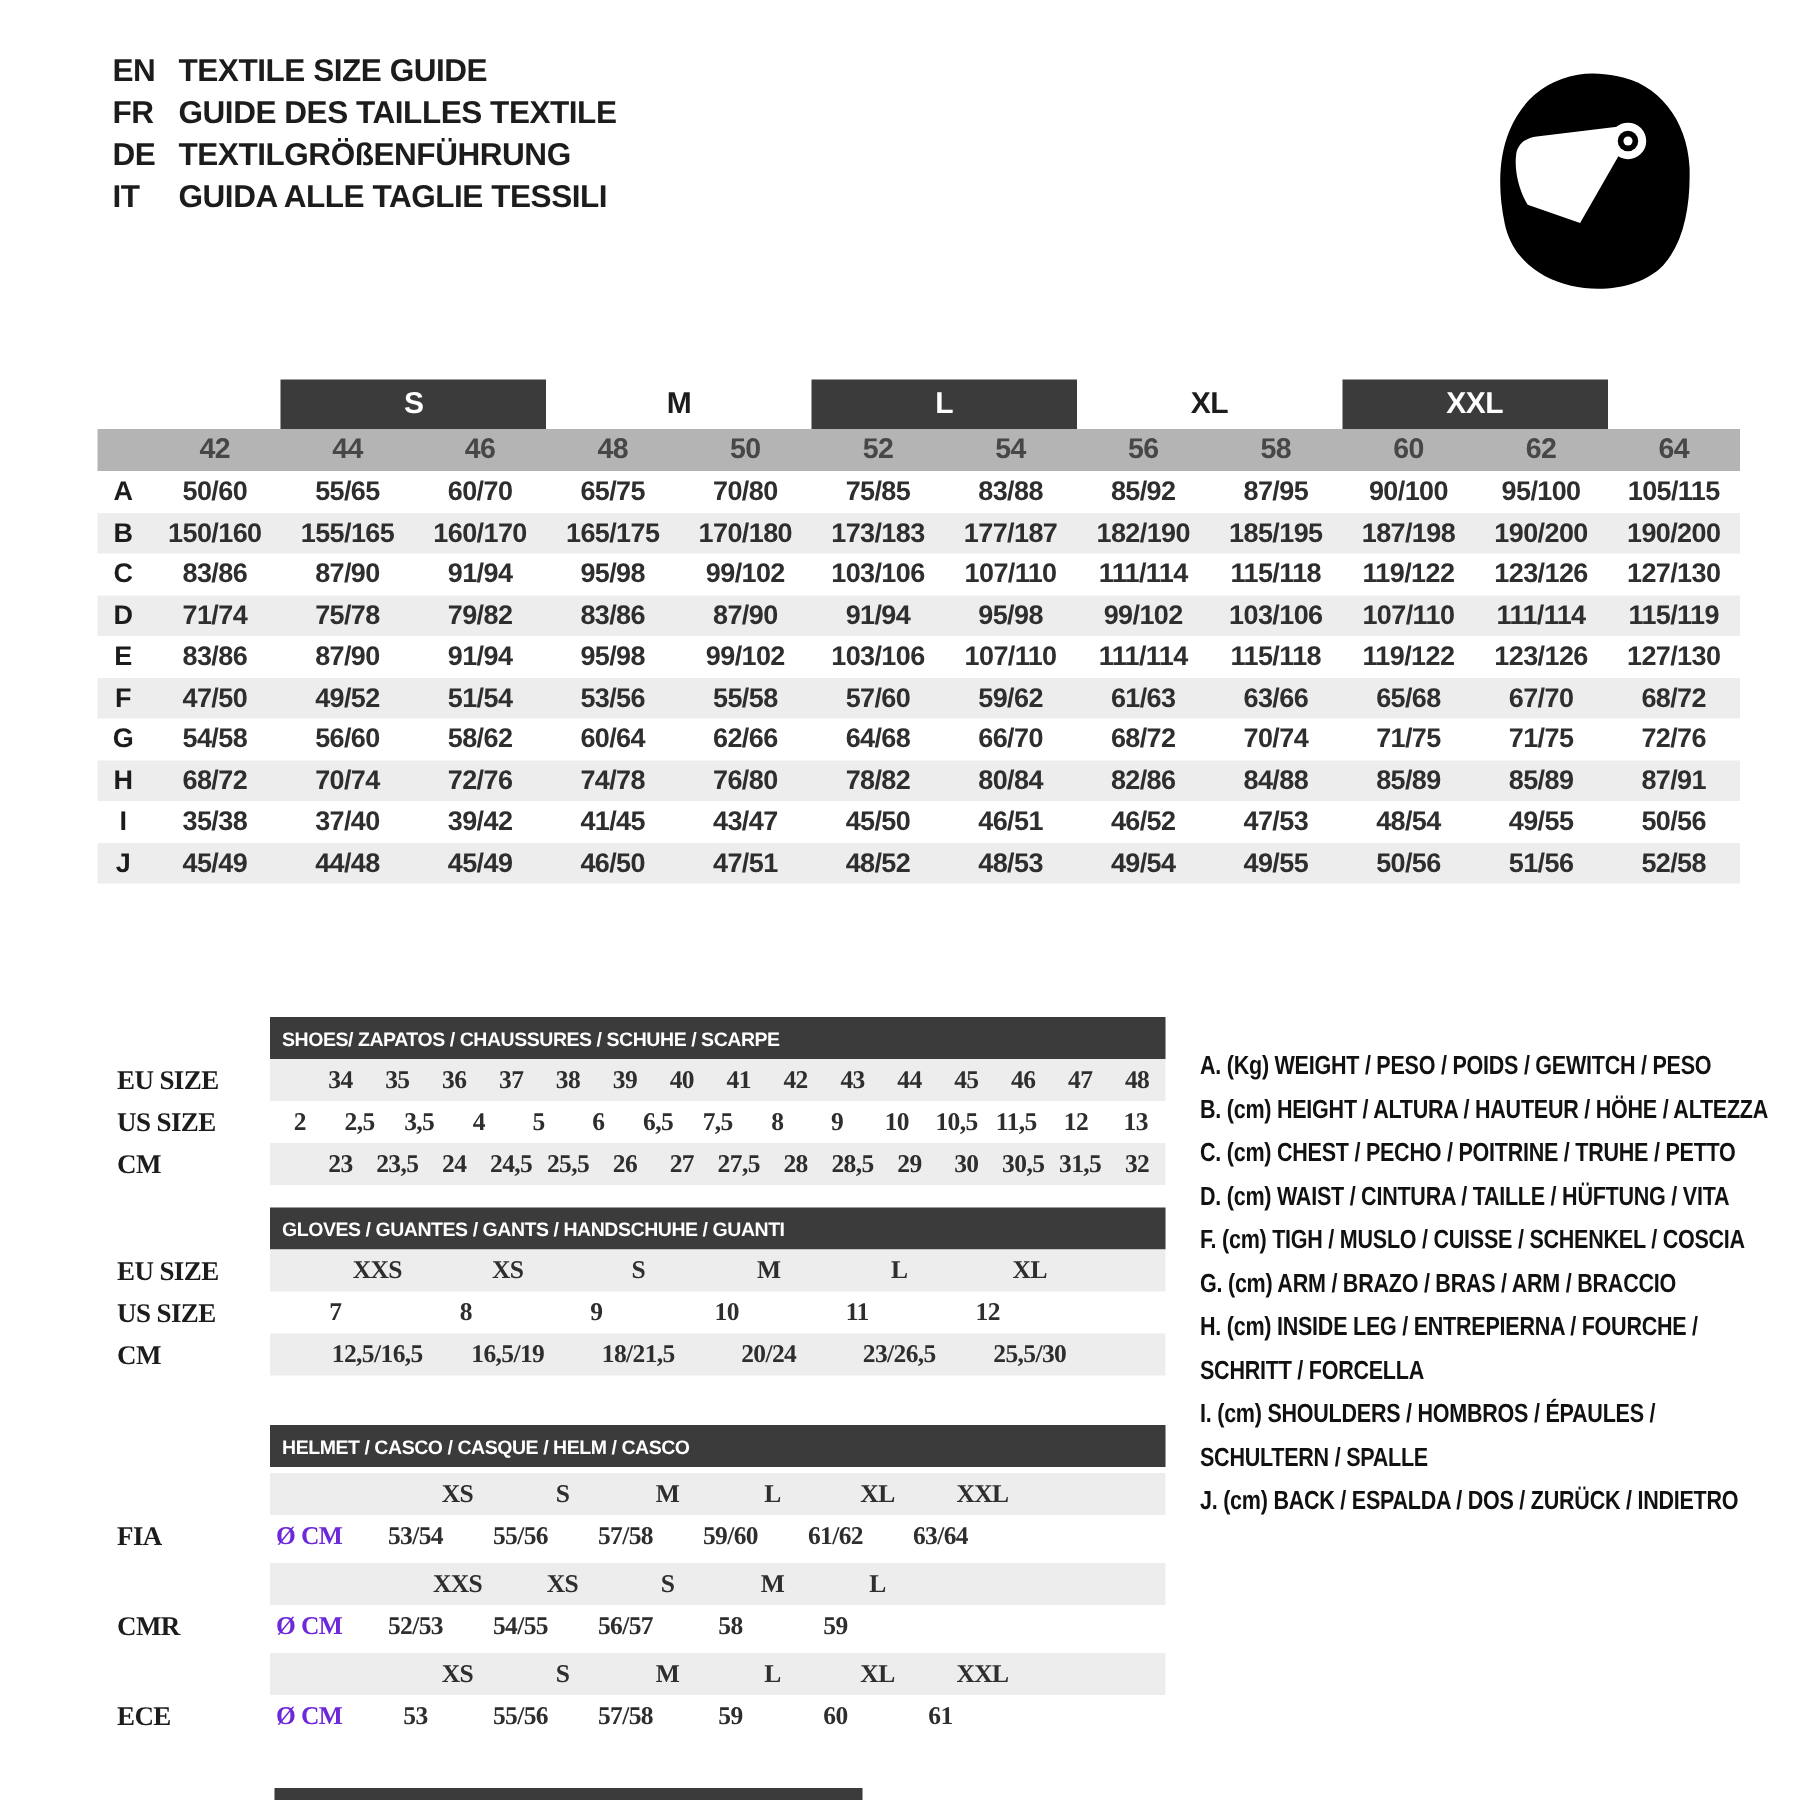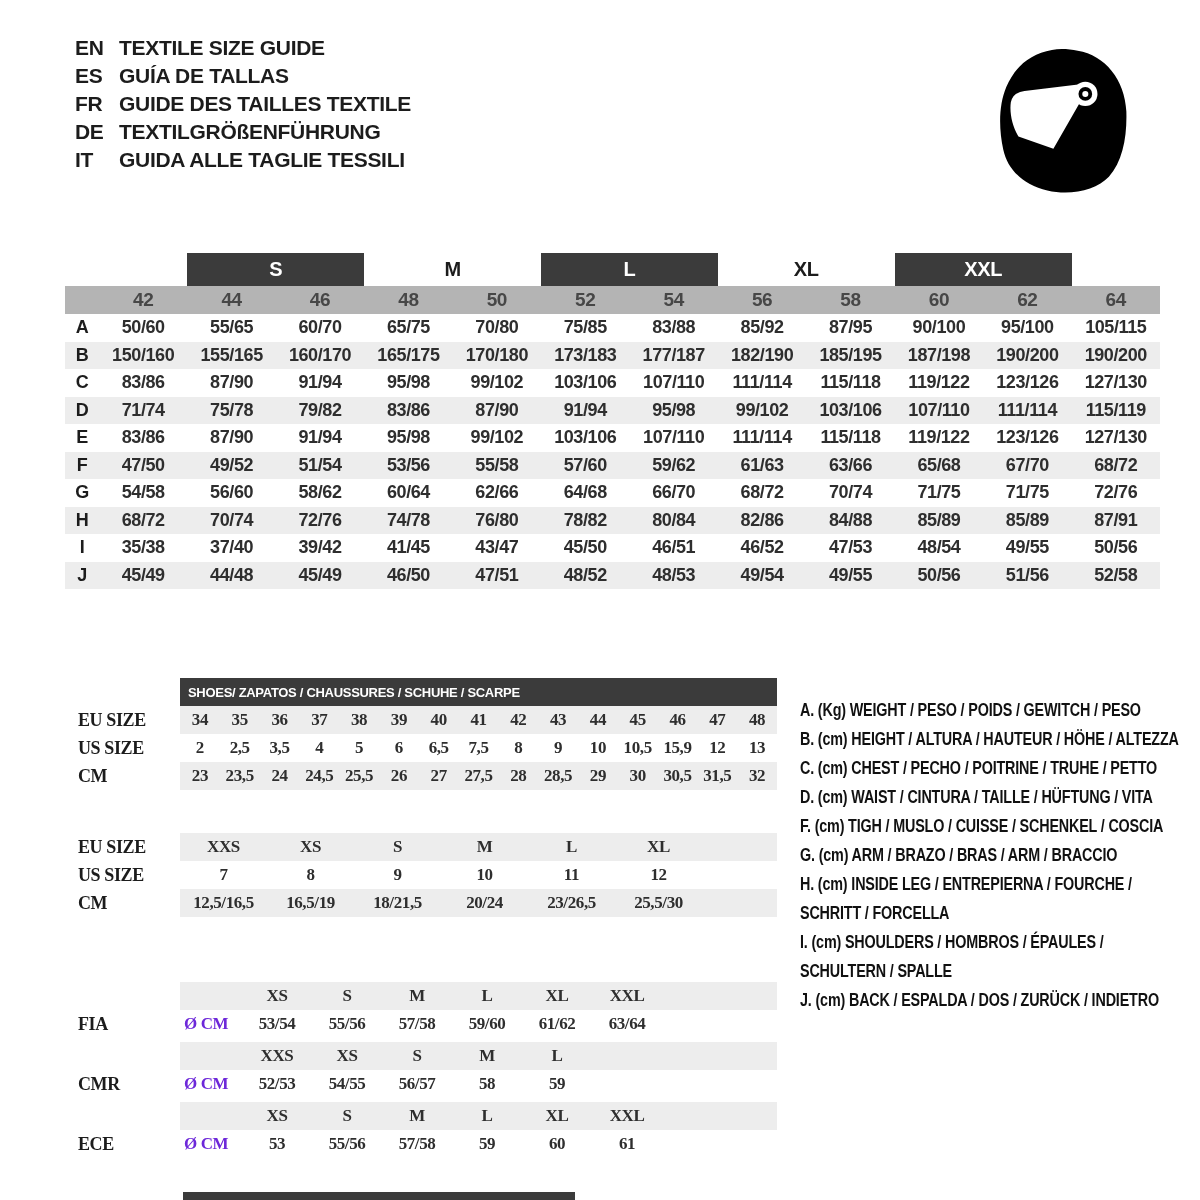--- a/index.html
+++ b/index.html
@@ -39,21 +39,21 @@
   .section-bar{position:absolute;left:180px;width:597px;height:28px;background:#3b3b3b;
     color:#ffffff;display:flex;align-items:center;padding-left:8px;box-sizing:border-box;
     font-size:13px;font-weight:700;letter-spacing:-0.3px;white-space:nowrap;}
 
   
   .sec-row{position:absolute;left:65px;width:712px;height:28px;display:flex;font-family:Liberation Serif, serif;}
   .row-label{width:115px;flex:none;display:flex;align-items:center;
     padding-left:13px;box-sizing:border-box;font-size:18px;font-weight:700;
     letter-spacing:-0.4px;color:#1c1c1c;}
   .row-values{flex:1;display:grid;align-items:center;}
-  .row-values.stripe{background:#ededed;}
+  .row-values.stripe{background:#ededed;padding-left:28px;}
   .row-values .cell{font-size:17px;color:#2e2e2e;height:100%;}
   .row-values .diam{justify-content:flex-start;padding-left:4px;color:#6d28d9;}
   .g15{grid-template-columns:repeat(15,1fr);}
   .g6{grid-template-columns:repeat(6,87px) 1fr;}
   .g7{grid-template-columns:62px repeat(6,70px) 1fr;}
 
   
   .legend{position:absolute;left:800px;top:676px;width:400px;margin-top:20px;}
   .leg-line{height:29px;display:flex;align-items:center;}
   .cond{display:inline-block;transform:scaleX(0.82);transform-origin:0 50%;
@@ -63,24 +63,20 @@
 </style>
 </head>
 <body>
 
 <div class="page">
 
   <div class="lang-block">
       <div class="lang-row">
         <div class="lang-code">EN</div>
         <div class="lang-title">TEXTILE SIZE GUIDE</div>
-      </div>
-      <div class="lang-row">
-        <div class="lang-code">ES</div>
-        <div class="lang-title">GUÍA DE TALLAS</div>
       </div>
       <div class="lang-row">
         <div class="lang-code">FR</div>
         <div class="lang-title">GUIDE DES TAILLES TEXTILE</div>
       </div>
       <div class="lang-row">
         <div class="lang-code">DE</div>
         <div class="lang-title">TEXTILGRÖßENFÜHRUNG</div>
       </div>
       <div class="lang-row">
@@ -272,20 +268,26 @@
           <div class="cell">49/55</div>
           <div class="cell">50/56</div>
           <div class="cell">51/56</div>
           <div class="cell">52/58</div>
         </div>
       </div>
   </div>
 
   <div class="section-bar" style="top:678px">
     <span>SHOES/ ZAPATOS / CHAUSSURES / SCHUHE / SCARPE</span>
+  </div>
+  <div class="section-bar" style="top:805px">
+    <span>GLOVES / GUANTES / GANTS / HANDSCHUHE / GUANTI</span>
+  </div>
+  <div class="section-bar" style="top:950px">
+    <span>HELMET / CASCO / CASQUE / HELM / CASCO</span>
   </div>
 
   <div>
       <div class="sec-row" style="top: 706px;">
         <div class="row-label">EU SIZE</div>
         <div class="row-values g15 stripe">
           <div class="cell">34</div>
           <div class="cell">35</div>
           <div class="cell">36</div>
           <div class="cell">37</div>
@@ -310,21 +312,21 @@
           <div class="cell">3,5</div>
           <div class="cell">4</div>
           <div class="cell">5</div>
           <div class="cell">6</div>
           <div class="cell">6,5</div>
           <div class="cell">7,5</div>
           <div class="cell">8</div>
           <div class="cell">9</div>
           <div class="cell">10</div>
           <div class="cell">10,5</div>
-          <div class="cell">15,9</div>
+          <div class="cell">11,5</div>
           <div class="cell">12</div>
           <div class="cell">13</div>
         </div>
       </div>
       <div class="sec-row" style="top: 762px;">
         <div class="row-label">CM</div>
         <div class="row-values g15 stripe">
           <div class="cell">23</div>
           <div class="cell">23,5</div>
           <div class="cell">24</div>

